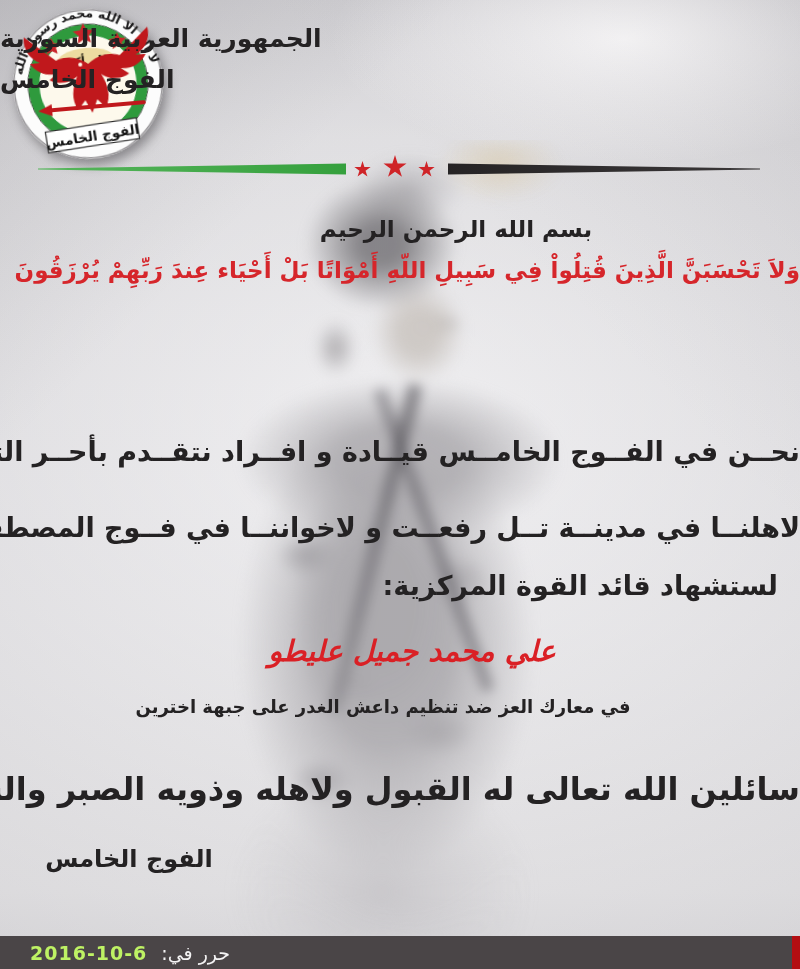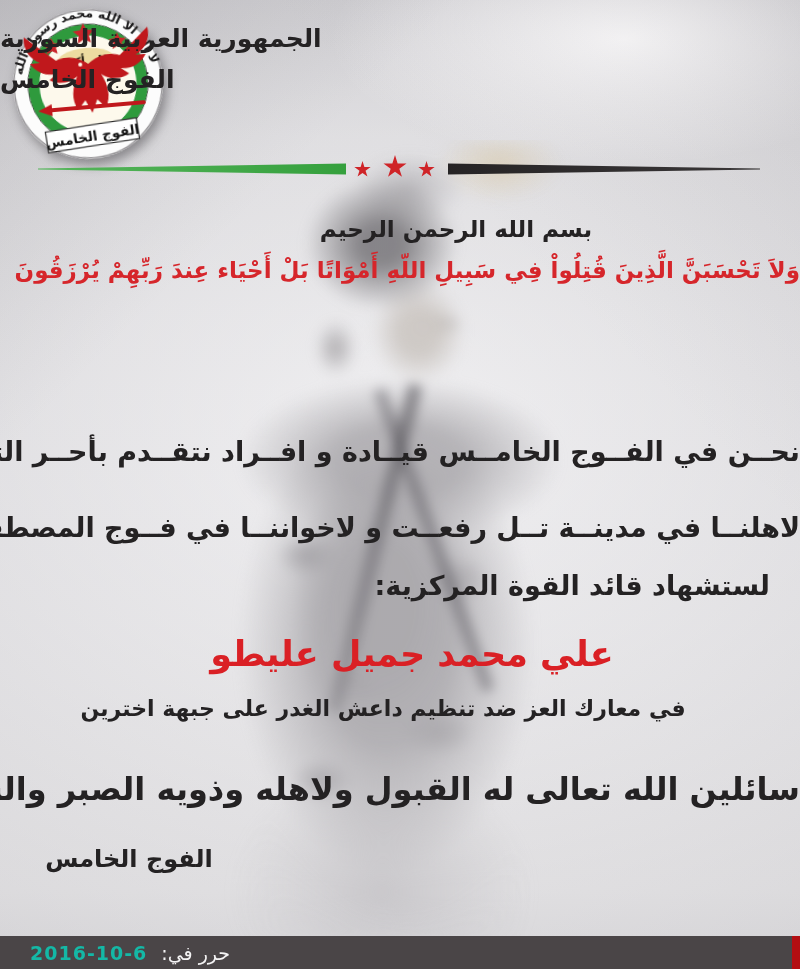--- a/index.html
+++ b/index.html
@@ -82,38 +82,38 @@
   .star.s1{left:354px;top:6px;width:17px;height:17px;}
   .star.s2{left:383px;top:0px;width:24px;height:24px;}
   .star.s3{left:418px;top:6px;width:17px;height:17px;}
 
   
   .txt{position:absolute;left:0;width:800px;direction:rtl;white-space:nowrap;color:#242223;font-weight:bold;}
   .basmala{top:216px;text-align:center;font-size:23px;padding-left:56px;}
   .verse{top:257px;text-align:right;font-size:23px;color:#d6262b;}
   .line1{top:436px;text-align:center;font-size:27px;}
   .line2{top:512px;text-align:center;font-size:27px;}
-  .line3{top:570px;text-align:right;font-size:27px;padding-right:30px;box-sizing:border-box;}
-  .name {top:634px;text-align:center;font-size:35px;color:#da2025;padding-left:24px;box-sizing:border-box;}
-  .line4{top:696px;text-align:center;font-size:22px;padding-right:34px;box-sizing:border-box;}
+  .line3{top:570px;text-align:right;font-size:27px;padding-right:22px;box-sizing:border-box;}
+  .name {top:634px;text-align:center;font-size:29px;color:#da2025;padding-left:24px;box-sizing:border-box;font-style:italic;}
+  .line4{top:696px;text-align:center;font-size:18px;padding-right:34px;box-sizing:border-box;}
   .line5{top:770px;text-align:left;font-size:32px;padding-left:36px;box-sizing:border-box;}
 
   
   .signature{position:absolute;right:570px;left:28px;top:836px;z-index:2;}
   .signature div{font-size:24px;font-weight:bold;color:#242223;text-align:center;line-height:46px;white-space:nowrap;}
 
   
   .footer{
     position:absolute;left:0;bottom:0;width:800px;height:33px;
     background:#4a4547;z-index:3;
     display:flex;align-items:center;justify-content:flex-end;
     direction:rtl;gap:14px;padding-left:30px;box-sizing:border-box;
   }
   .footer .lbl{color:#f4f3f4;font-size:19px;font-weight:normal;}
-  .footer .date{color:#14b8a6;font-size:19px;font-weight:bold;letter-spacing:1px;}
+  .footer .date{color:#bef264;font-size:19px;font-weight:bold;letter-spacing:1px;}
   .footer .accent{position:absolute;left:792px;top:0;width:8px;height:33px;background:#b30e12;}
 </style>
 </head>
 <body>
 
 <div class="page">
 
   <div class="photo">
     <div class="strap1"></div>
     <div class="strap2"></div>

